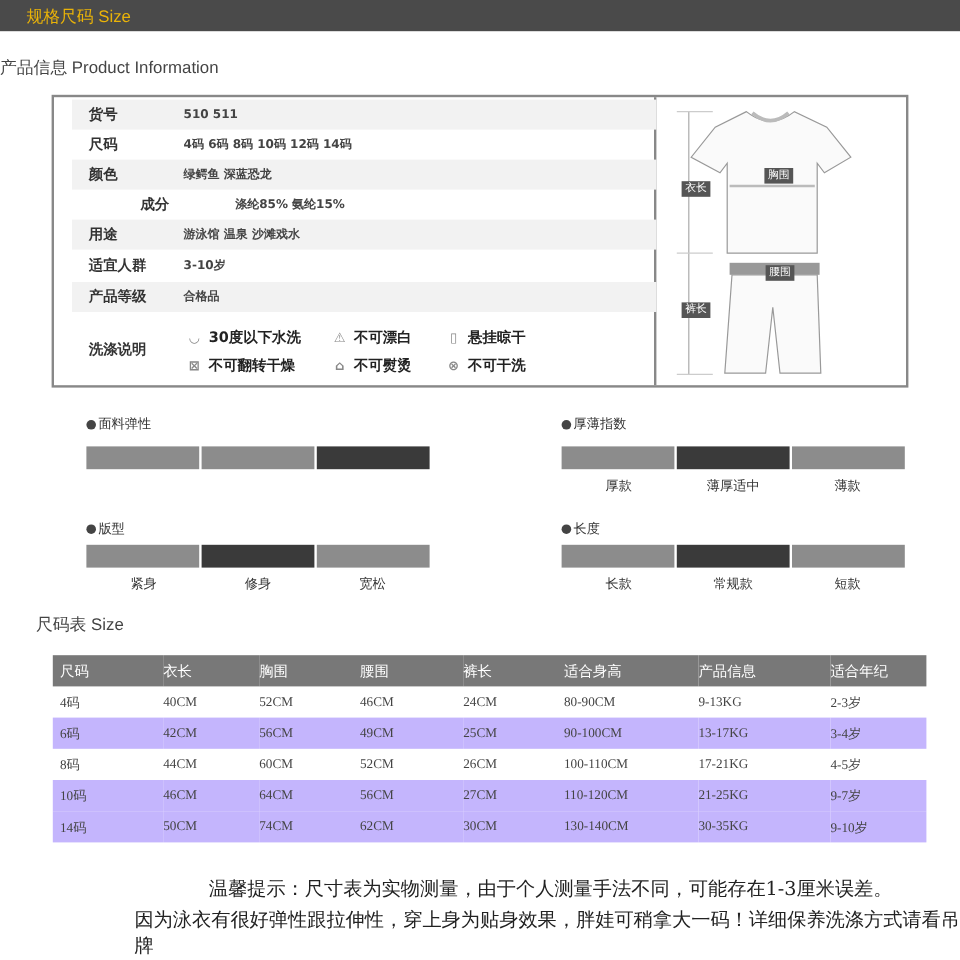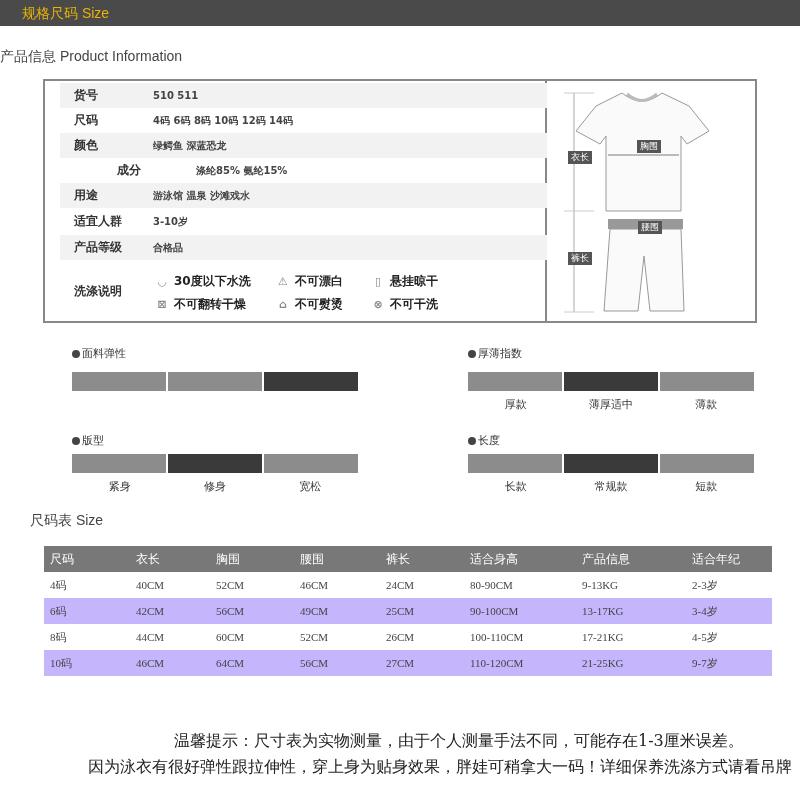--- a/index.html
+++ b/index.html
@@ -227,17 +227,27 @@
     <tr class="shade">
       <td style="padding-left:6px">10码</td>
       <td>46CM</td>
       <td>64CM</td>
       <td>56CM</td>
       <td>27CM</td>
       <td>110-120CM</td>
       <td>21-25KG</td>
       <td>9-7岁</td>
     </tr>
+    <tr class="shade">
+      <td style="padding-left:6px">14码</td>
+      <td>50CM</td>
+      <td>74CM</td>
+      <td>62CM</td>
+      <td>30CM</td>
+      <td>130-140CM</td>
+      <td>30-35KG</td>
+      <td>9-10岁</td>
+    </tr>
   </tbody>
 </table>
 
 <div class="note" style="top:731px; padding-left:174px;">温馨提示：尺寸表为实物测量，由于个人测量手法不同，可能存在1-3厘米误差。</div>
-<div class="note" style="top:757px; padding-left:88px;">因为泳衣有很好弹性跟拉伸性，穿上身为贴身效果，胖娃可稍拿大一码！详细保养洗涤方式请看吊牌</div>
+<div class="note" style="top:757px; padding-left:112px;">因为泳衣有很好弹性跟拉伸性，穿上身为贴身效果，胖娃可稍拿大一码！详细保养洗涤方式请看吊牌</div>
 
 </body></html>

